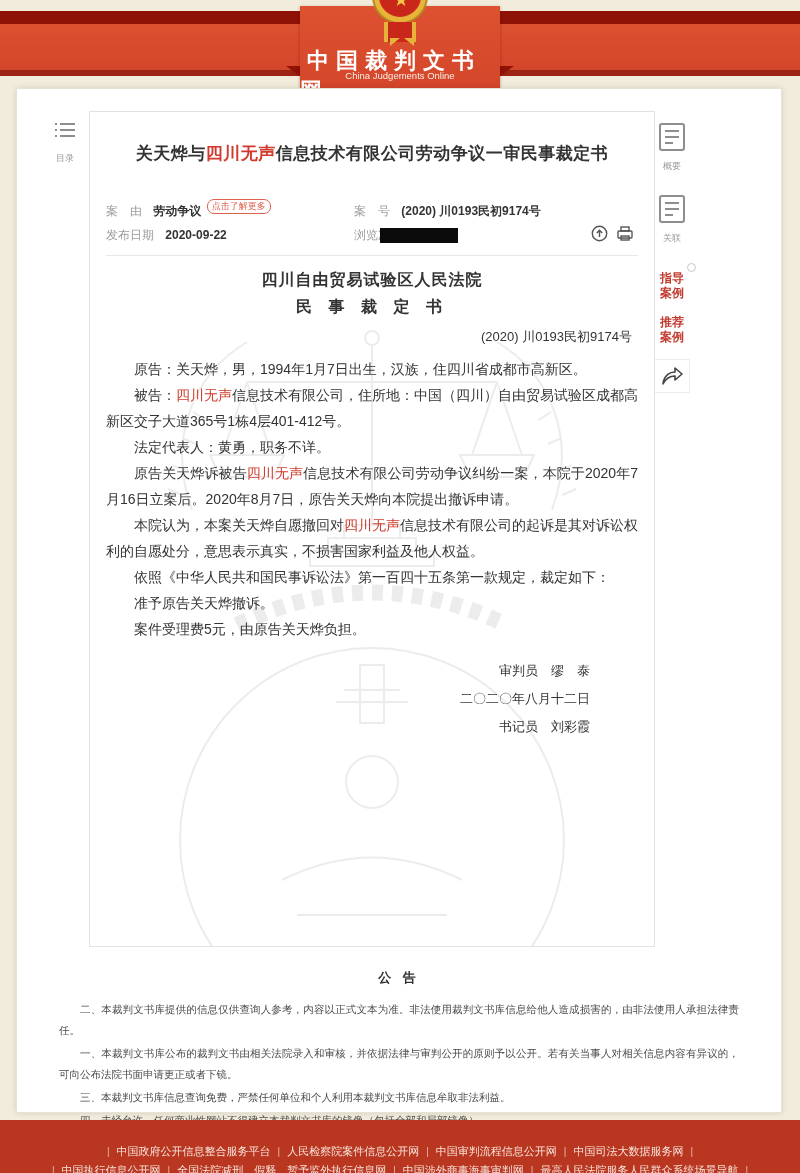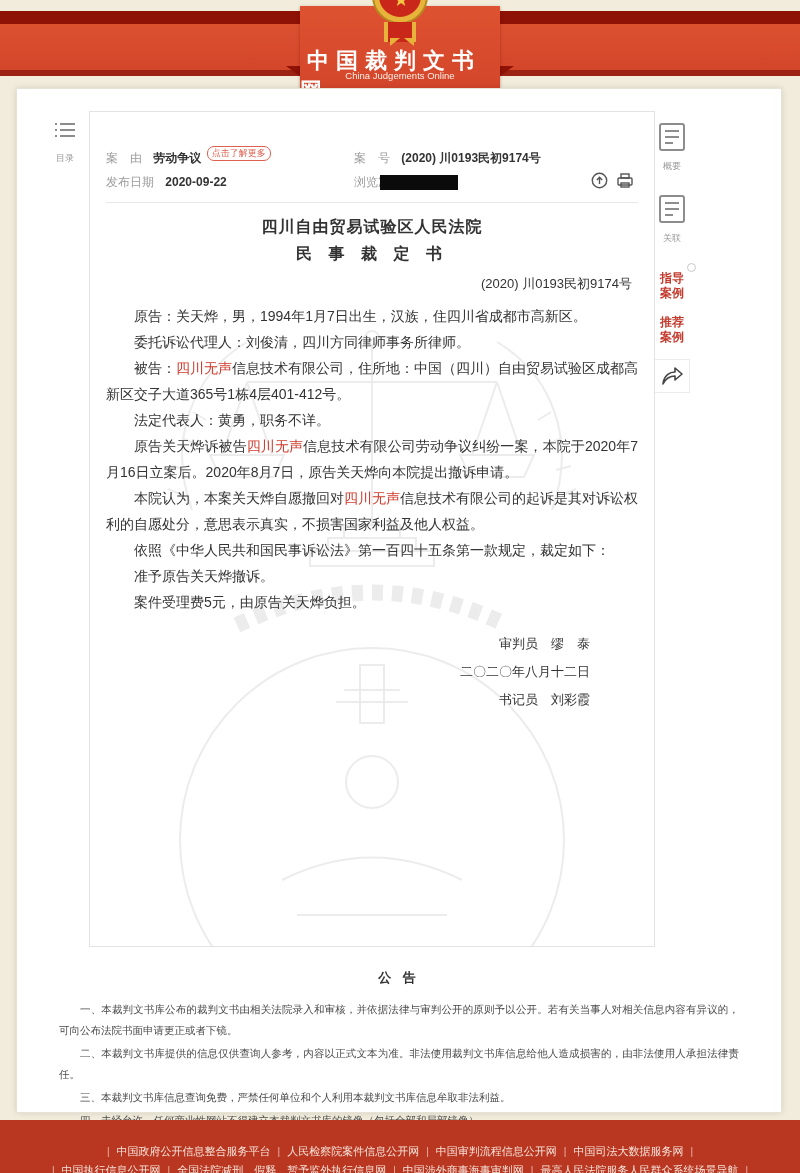--- a/index.html
+++ b/index.html
@@ -190,20 +190,21 @@
         <circle cx="250" cy="520" r="192"></circle>
         <rect x="238" y="345" width="24" height="58"></rect>
         <path d="M214,382 h72 M222,370 h56"></path>
         <circle cx="250" cy="462" r="26"></circle>
         <path d="M160,560 Q250,515 340,560"></path>
         <path d="M175,595 h150"></path>
       </g>
     </svg>
 
     <div class="doc-content">
+      <h1 class="doc-title" id="doc-title"><span>关天烨与</span><span class="red-t">四川无声</span><span>信息技术有限公司劳动争议一审民事裁定书</span></h1>
 
       <div class="meta">
         <div class="meta-row">
           <div class="meta-cell-l">
             <span class="meta-label">案　由</span>
             <span class="meta-val">劳动争议</span>
             <span class="badge">点击了解更多</span>
           </div>
           <div>
             <span class="meta-label">案　号</span>
@@ -233,43 +234,42 @@
         </div>
         <div class="meta-divider"></div>
       </div>
 
       <div class="court-name">四川自由贸易试验区人民法院</div>
       <div class="doc-type">民 事 裁 定 书</div>
       <div class="case-no">(2020) 川0193民初9174号</div>
 
       <div class="paras" id="doc-paragraphs">
           <p><span>原告：关天烨，男，1994年1月7日出生，汉族，住四川省成都市高新区。</span></p>
-          <p><span>委托诉讼代理人：刘俊清，四川方同律师事务所律师。</span></p>
           <p><span>被告：</span><span class="red-t">四川无声</span><span>信息技术有限公司，住所地：中国（四川）自由贸易试验区成都高新区交子大道365号1栋4层401-412号。</span></p>
           <p><span>法定代表人：黄勇，职务不详。</span></p>
           <p><span>原告关天烨诉被告</span><span class="red-t">四川无声</span><span>信息技术有限公司劳动争议纠纷一案，本院于2020年7月16日立案后。2020年8月7日，原告关天烨向本院提出撤诉申请。</span></p>
           <p><span>本院认为，本案关天烨自愿撤回对</span><span class="red-t">四川无声</span><span>信息技术有限公司的起诉是其对诉讼权利的自愿处分，意思表示真实，不损害国家利益及他人权益。</span></p>
           <p><span>依照《中华人民共和国民事诉讼法》第一百四十五条第一款规定，裁定如下：</span></p>
           <p><span>准予原告关天烨撤诉。</span></p>
           <p><span>案件受理费5元，由原告关天烨负担。</span></p>
         </div>
 
       <div class="signature" id="doc-signature">
           <div>审判员　缪　泰</div>
           <div>二〇二〇年八月十二日</div>
           <div>书记员　刘彩霞</div>
         </div>
     </div>
   </div>
 
   <div class="announce">
     <div class="announce-title">公 告</div>
     <div class="announce-items" id="announce-items">
+        <p>二、本裁判文书库提供的信息仅供查询人参考，内容以正式文本为准。非法使用裁判文书库信息给他人造成损害的，由非法使用人承担法律责任。</p>
         <p>一、本裁判文书库公布的裁判文书由相关法院录入和审核，并依据法律与审判公开的原则予以公开。若有关当事人对相关信息内容有异议的，可向公布法院书面申请更正或者下镜。</p>
-        <p>二、本裁判文书库提供的信息仅供查询人参考，内容以正式文本为准。非法使用裁判文书库信息给他人造成损害的，由非法使用人承担法律责任。</p>
         <p>三、本裁判文书库信息查询免费，严禁任何单位和个人利用本裁判文书库信息牟取非法利益。</p>
         <p>四、未经允许，任何商业性网站不得建立本裁判文书库的镜像（包括全部和局部镜像）。</p>
         <p>五、根据有关法律规定，相关法院依法定程序撤回在本网站公开的裁判文书的，其余网站有义务免费及时撤回相应文书。</p>
       </div>
   </div>
 </div>
 
 <div class="site-footer">
   <div id="footer-rows">
       <div class="frow"><span class="fsep">|</span><a>中国政府公开信息整合服务平台</a><span class="fsep">|</span><a>人民检察院案件信息公开网</a><span class="fsep">|</span><a>中国审判流程信息公开网</a><span class="fsep">|</span><a>中国司法大数据服务网</a><span class="fsep">|</span></div>

